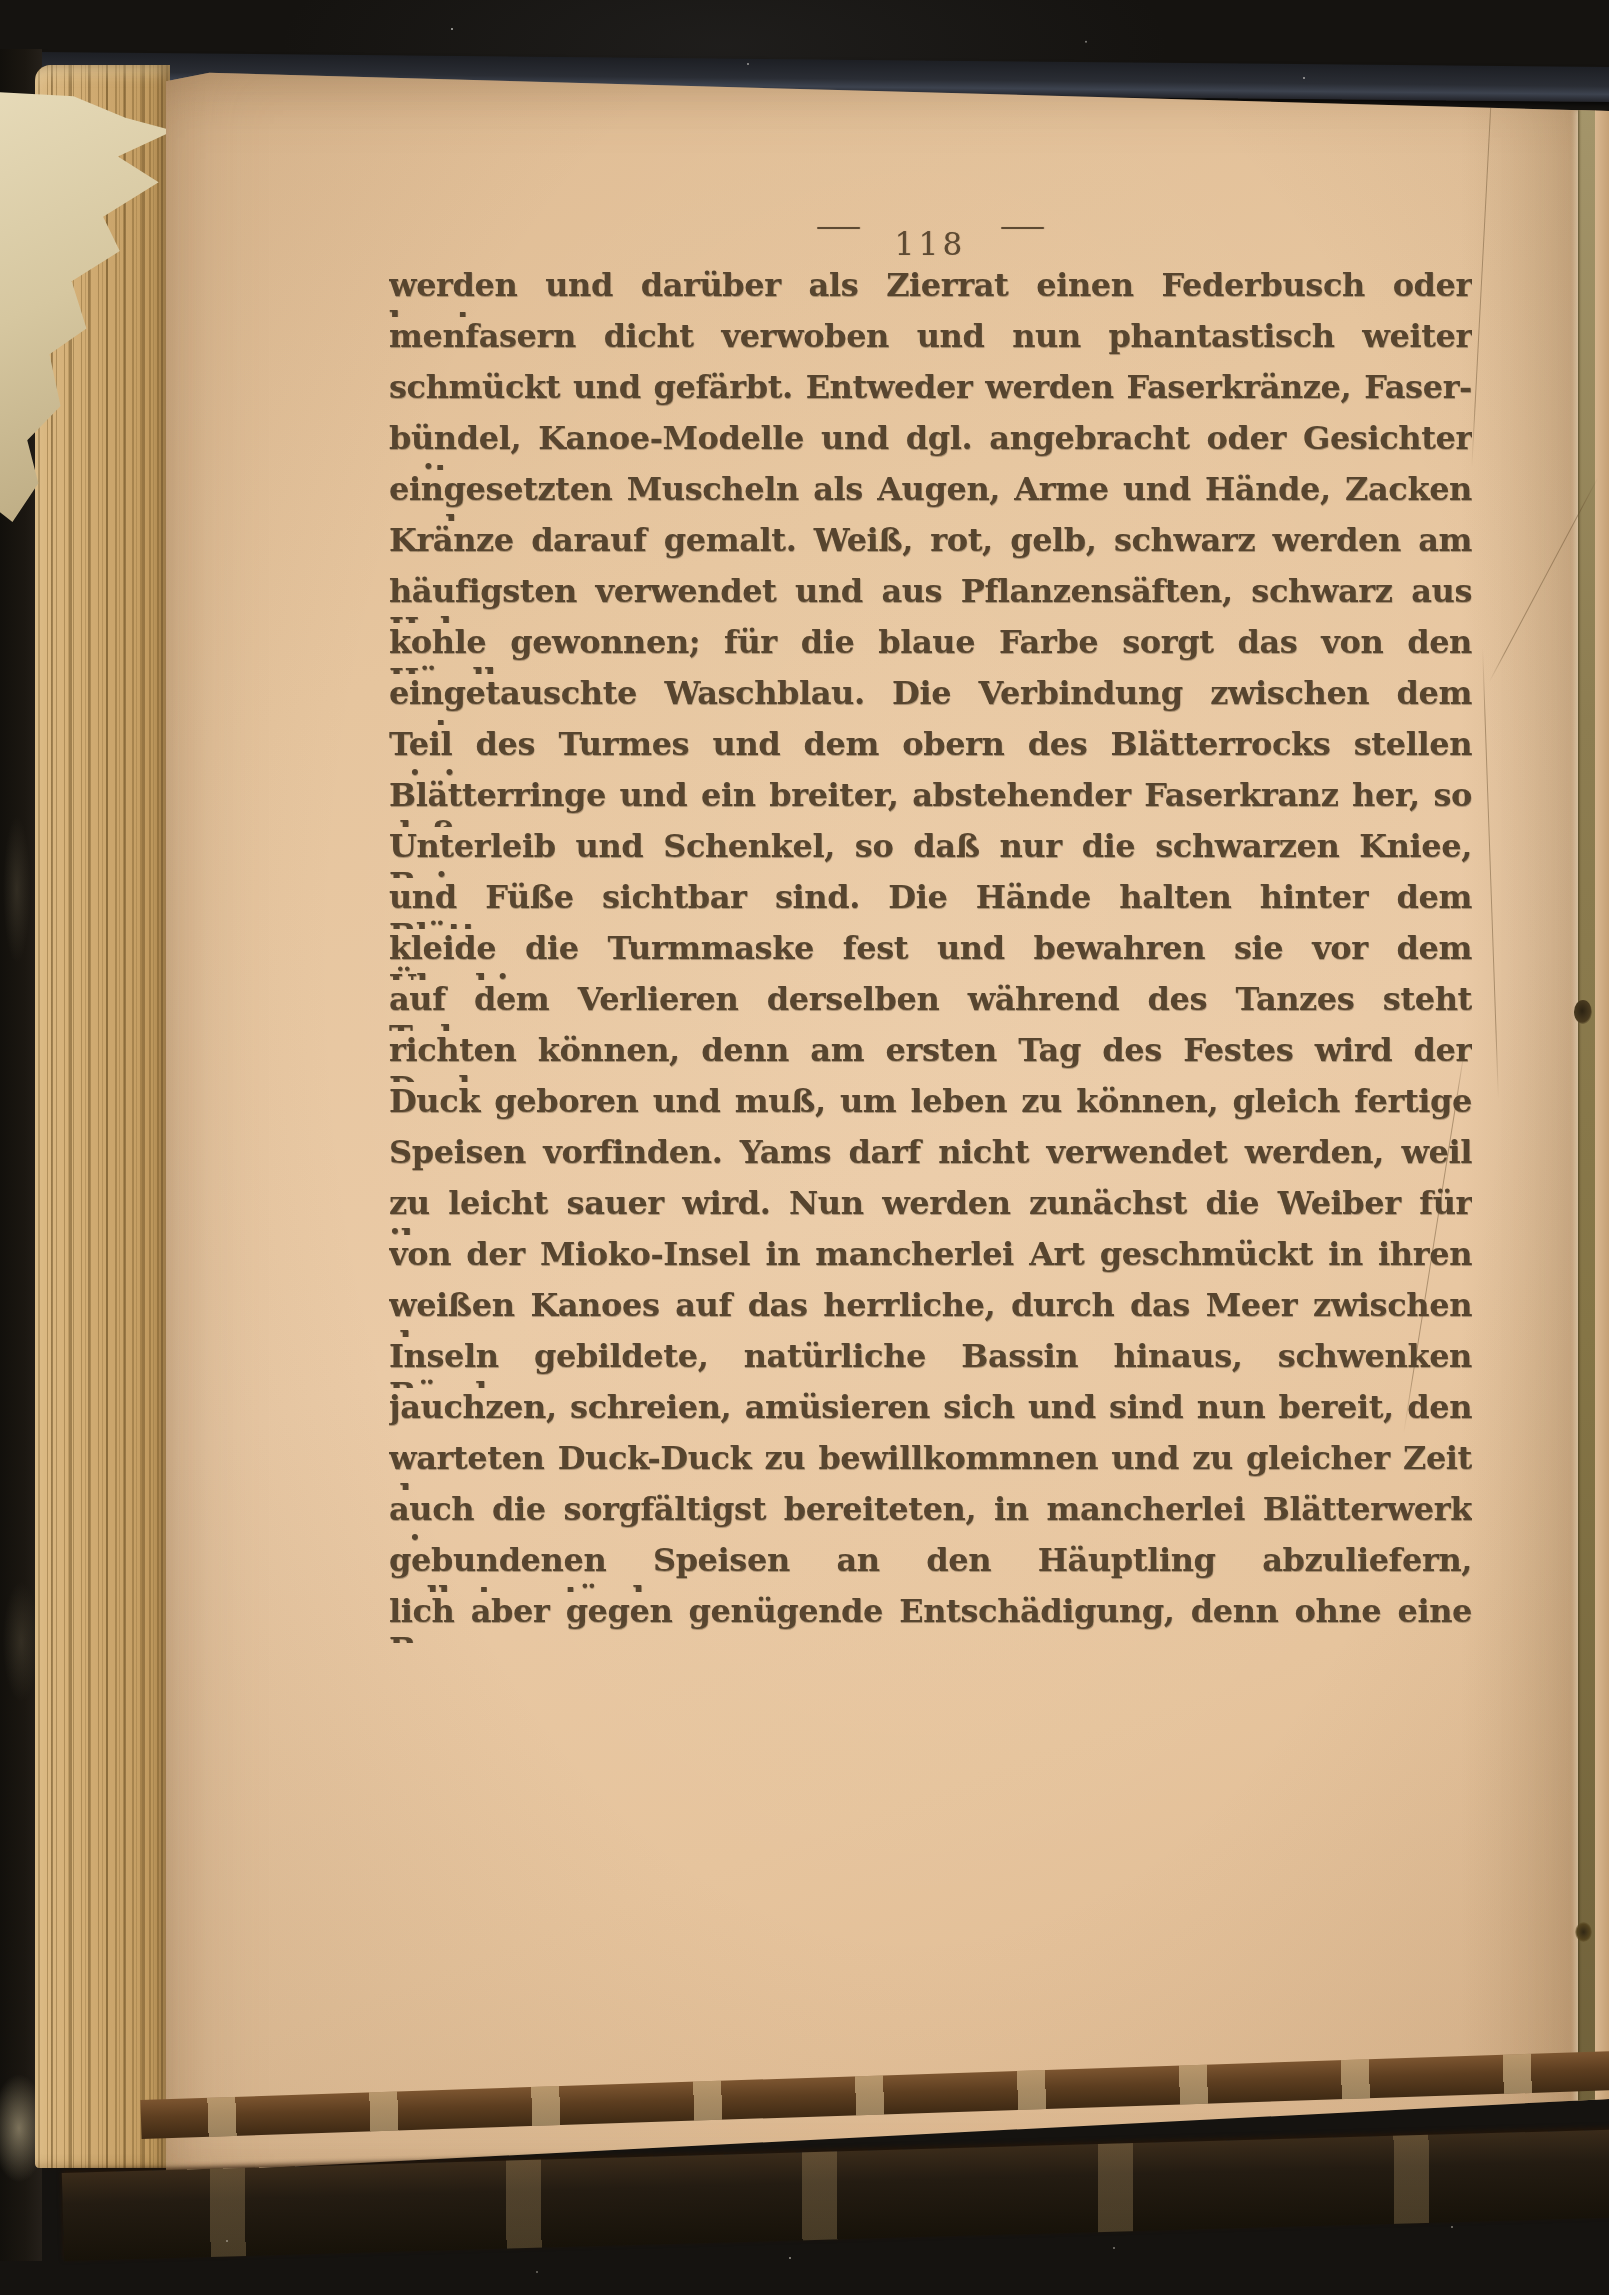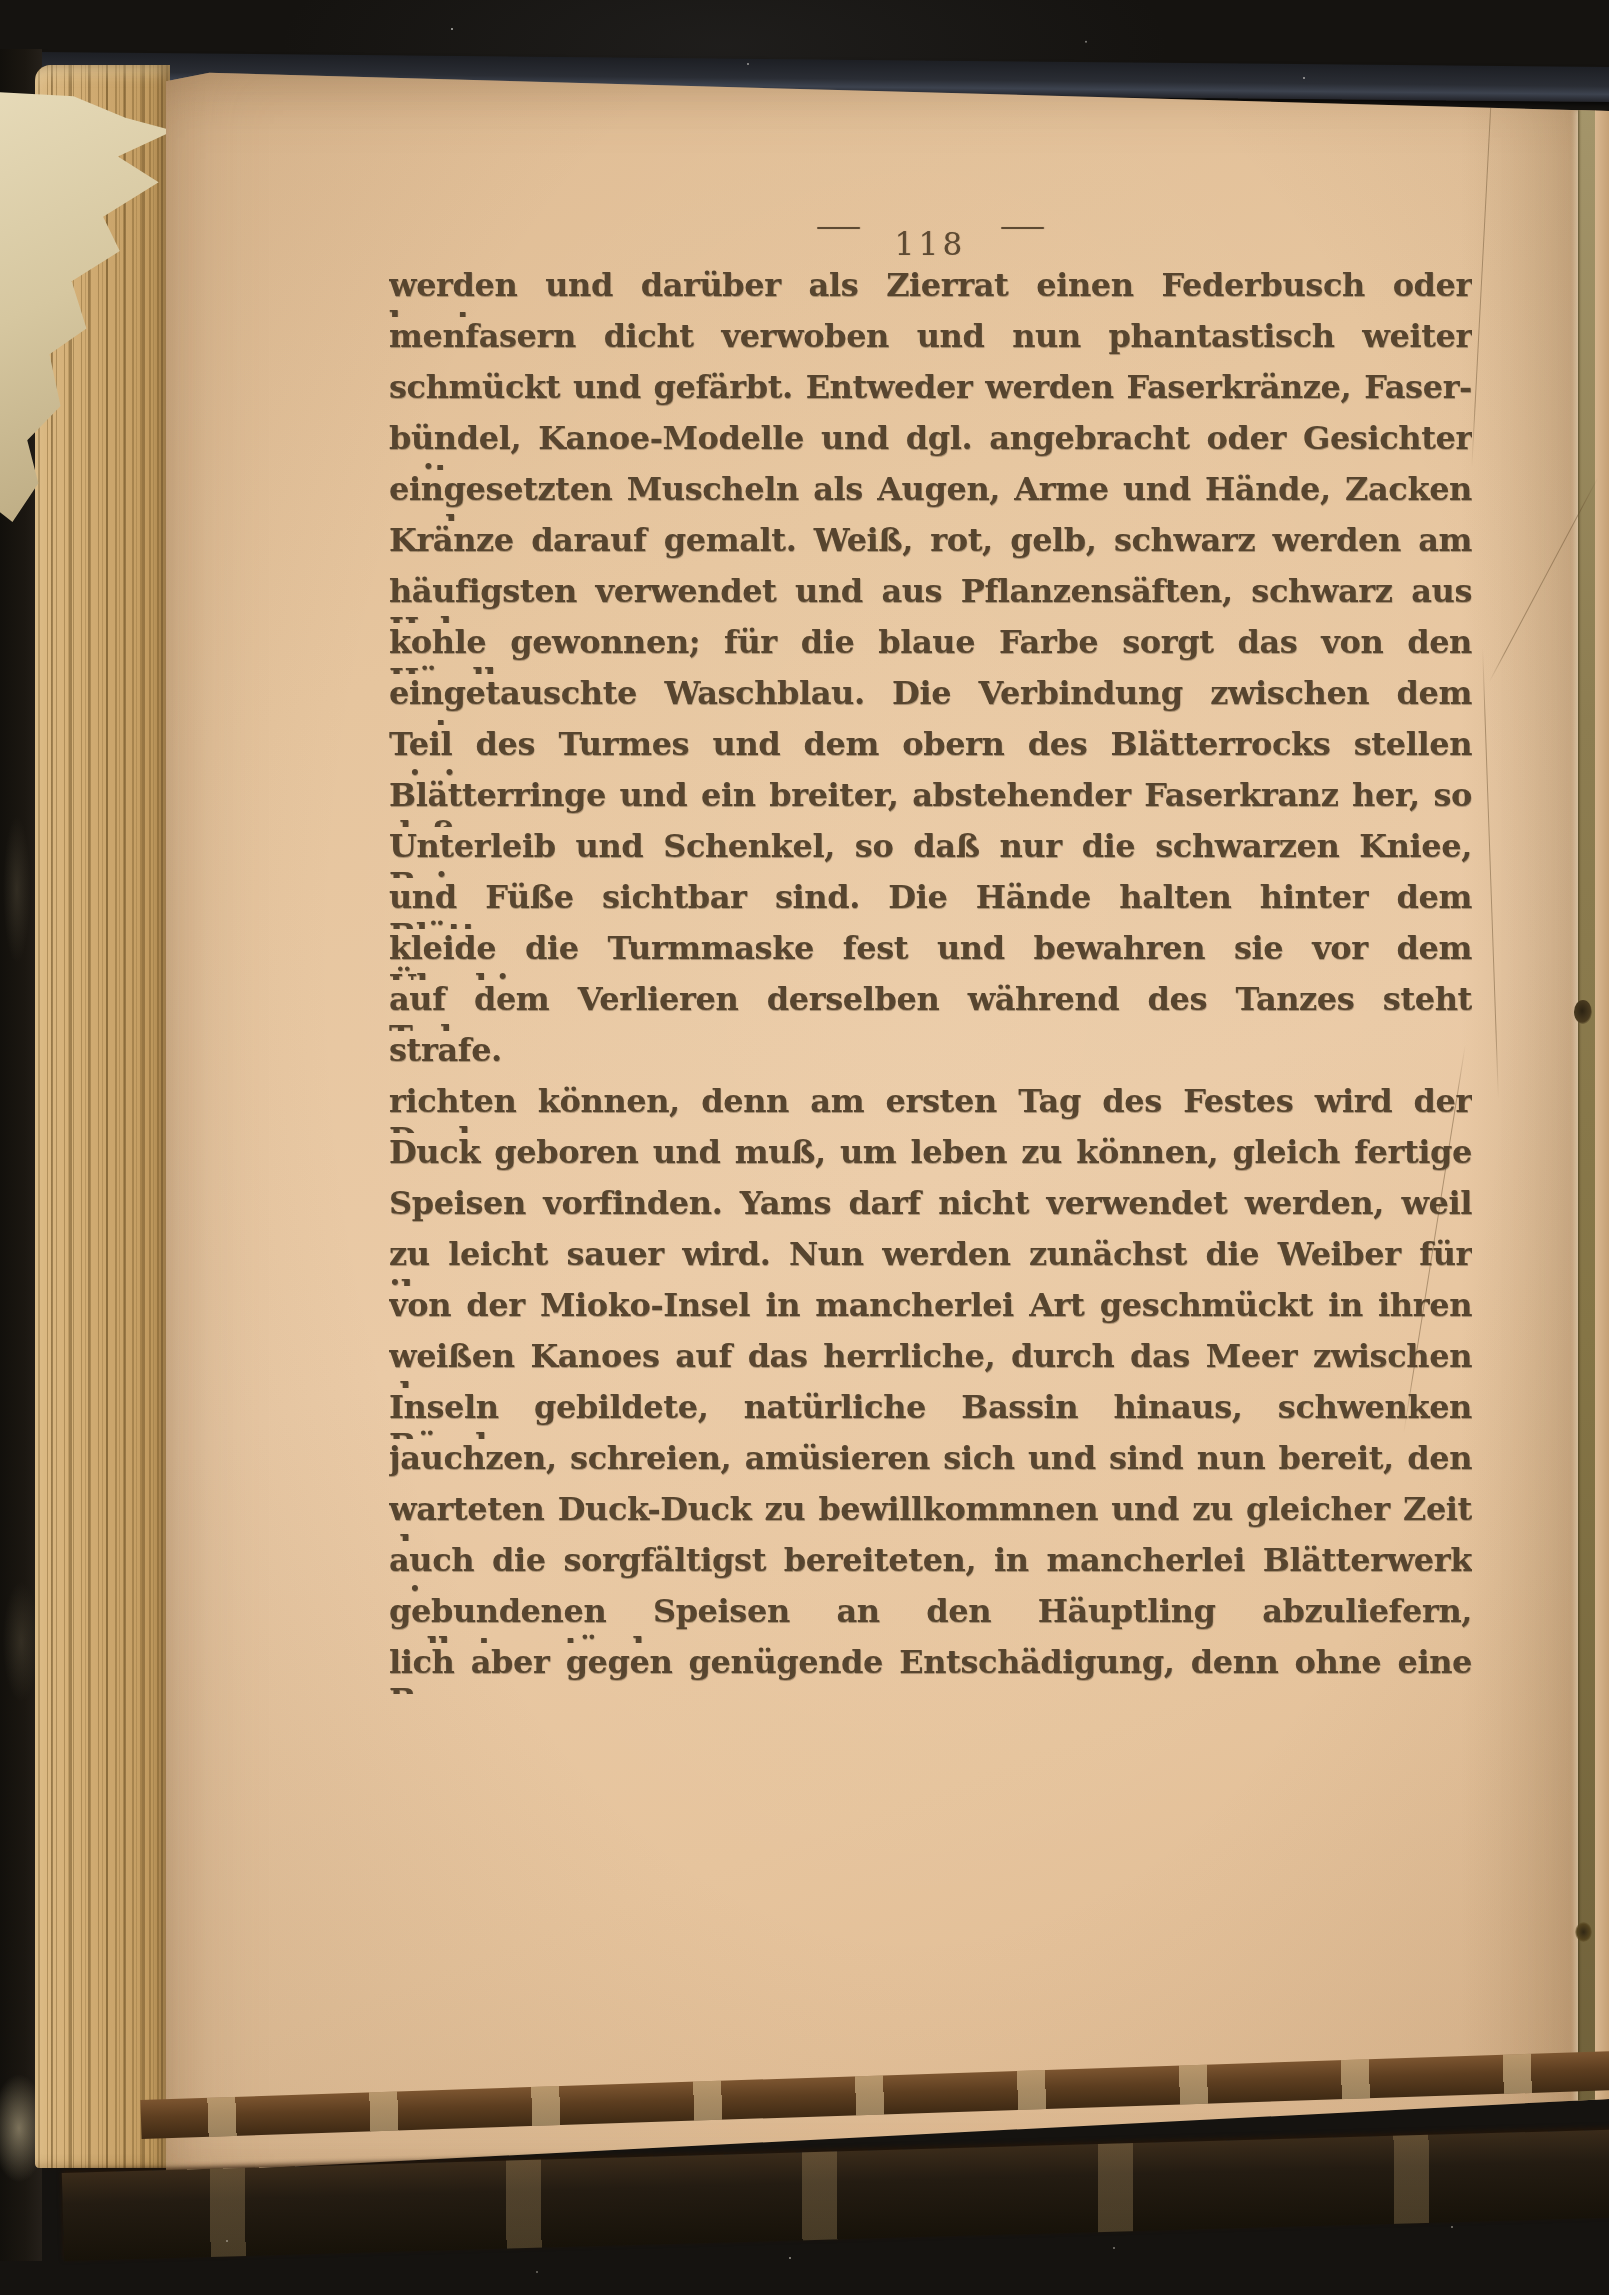--- a/index.html
+++ b/index.html
@@ -153,21 +153,20 @@
       <div class="line">Kränze darauf gemalt. Weiß, rot, gelb, schwarz werden am</div>
       <div class="line">häufigsten verwendet und aus Pflanzensäften, schwarz aus Holz-</div>
       <div class="line">kohle gewonnen; für die blaue Farbe sorgt das von den Händlern</div>
       <div class="line">eingetauschte Waschblau. Die Verbindung zwischen dem untern</div>
       <div class="line">Teil des Turmes und dem obern des Blätterrocks stellen einige</div>
       <div class="line">Blätterringe und ein breiter, abstehender Faserkranz her, so daß</div>
       <div class="line">Unterleib und Schenkel, so daß nur die schwarzen Kniee, Beine</div>
       <div class="line">und Füße sichtbar sind. Die Hände halten hinter dem Blätter-</div>
       <div class="line">kleide die Turmmaske fest und bewahren sie vor dem Überkippen;</div>
       <div class="line">auf dem Verlieren derselben während des Tanzes steht Todes-</div>
-      <div class="line flush">strafe.</div>
       <div class="line">richten können, denn am ersten Tag des Festes wird der Duck-</div>
       <div class="line">Duck geboren und muß, um leben zu können, gleich fertige</div>
       <div class="line">Speisen vorfinden. Yams darf nicht verwendet werden, weil er</div>
       <div class="line">zu leicht sauer wird. Nun werden zunächst die Weiber für ihre</div>
       <div class="line">von der Mioko-Insel in mancherlei Art geschmückt in ihren</div>
       <div class="line">weißen Kanoes auf das herrliche, durch das Meer zwischen den</div>
       <div class="line">Inseln gebildete, natürliche Bassin hinaus, schwenken Büsche,</div>
       <div class="line">jauchzen, schreien, amüsieren sich und sind nun bereit, den er-</div>
       <div class="line">warteten Duck-Duck zu bewillkommnen und zu gleicher Zeit dann</div>
       <div class="line">auch die sorgfältigst bereiteten, in mancherlei Blätterwerk ein-</div>

